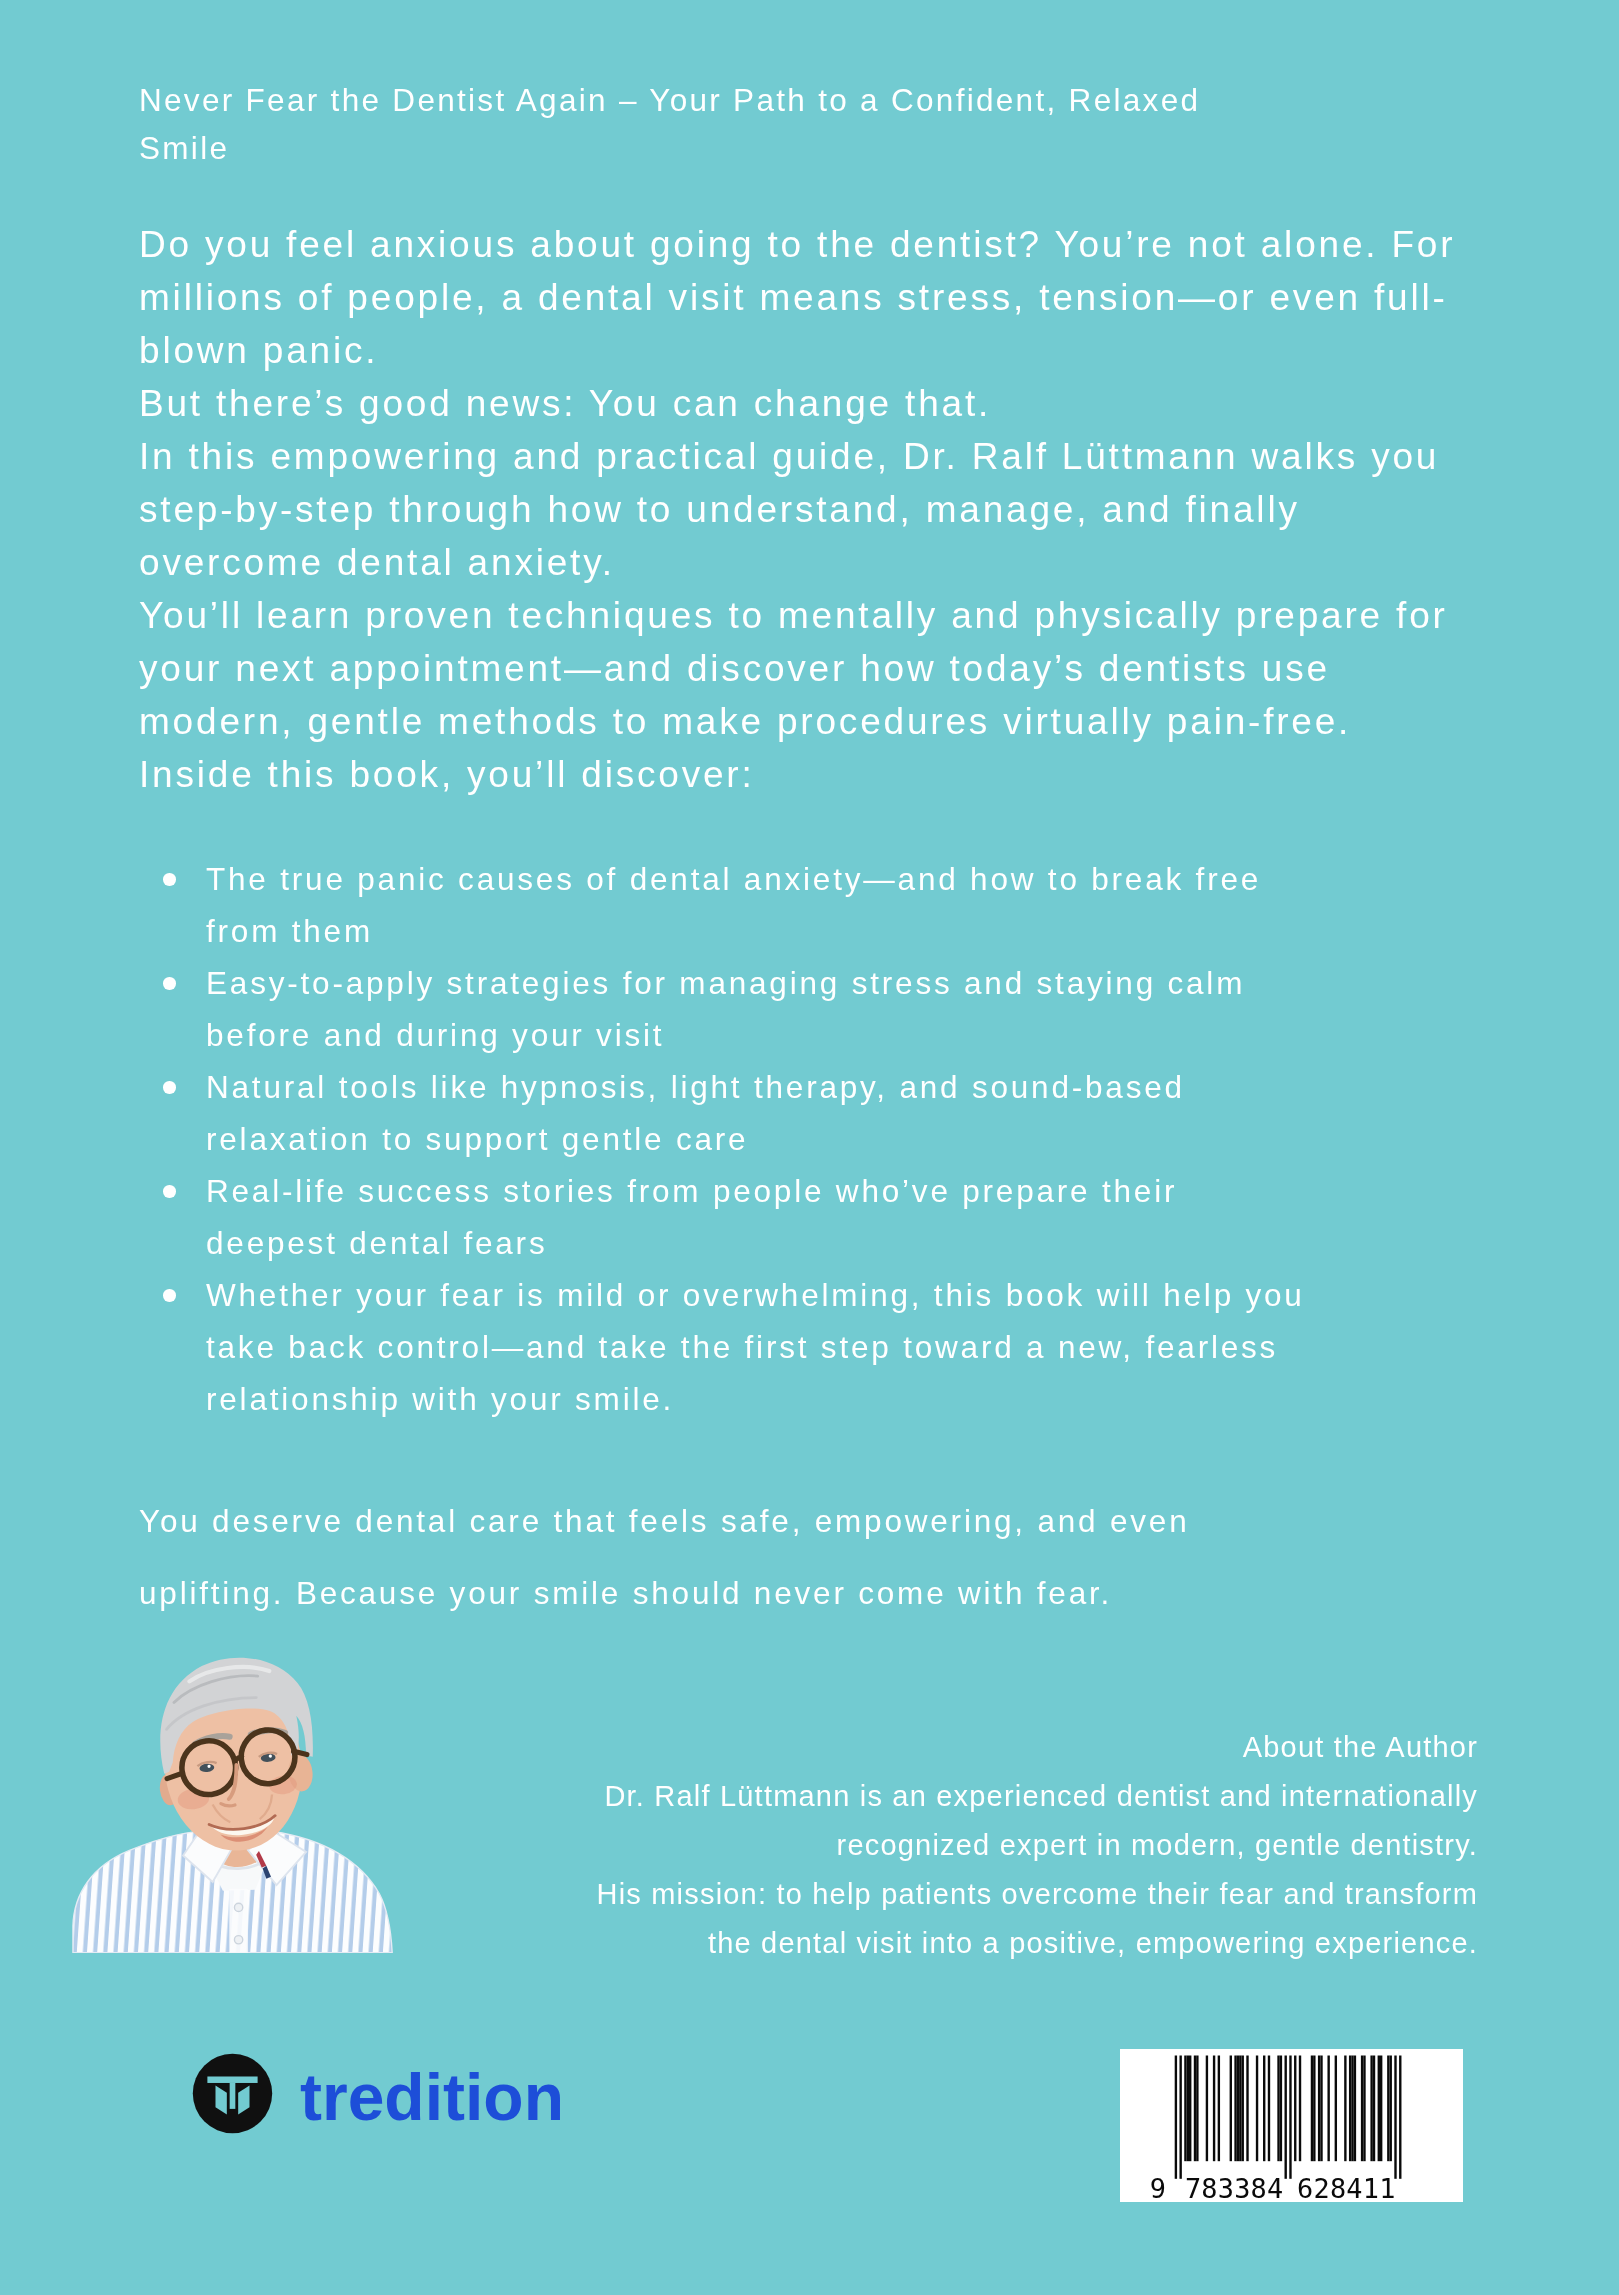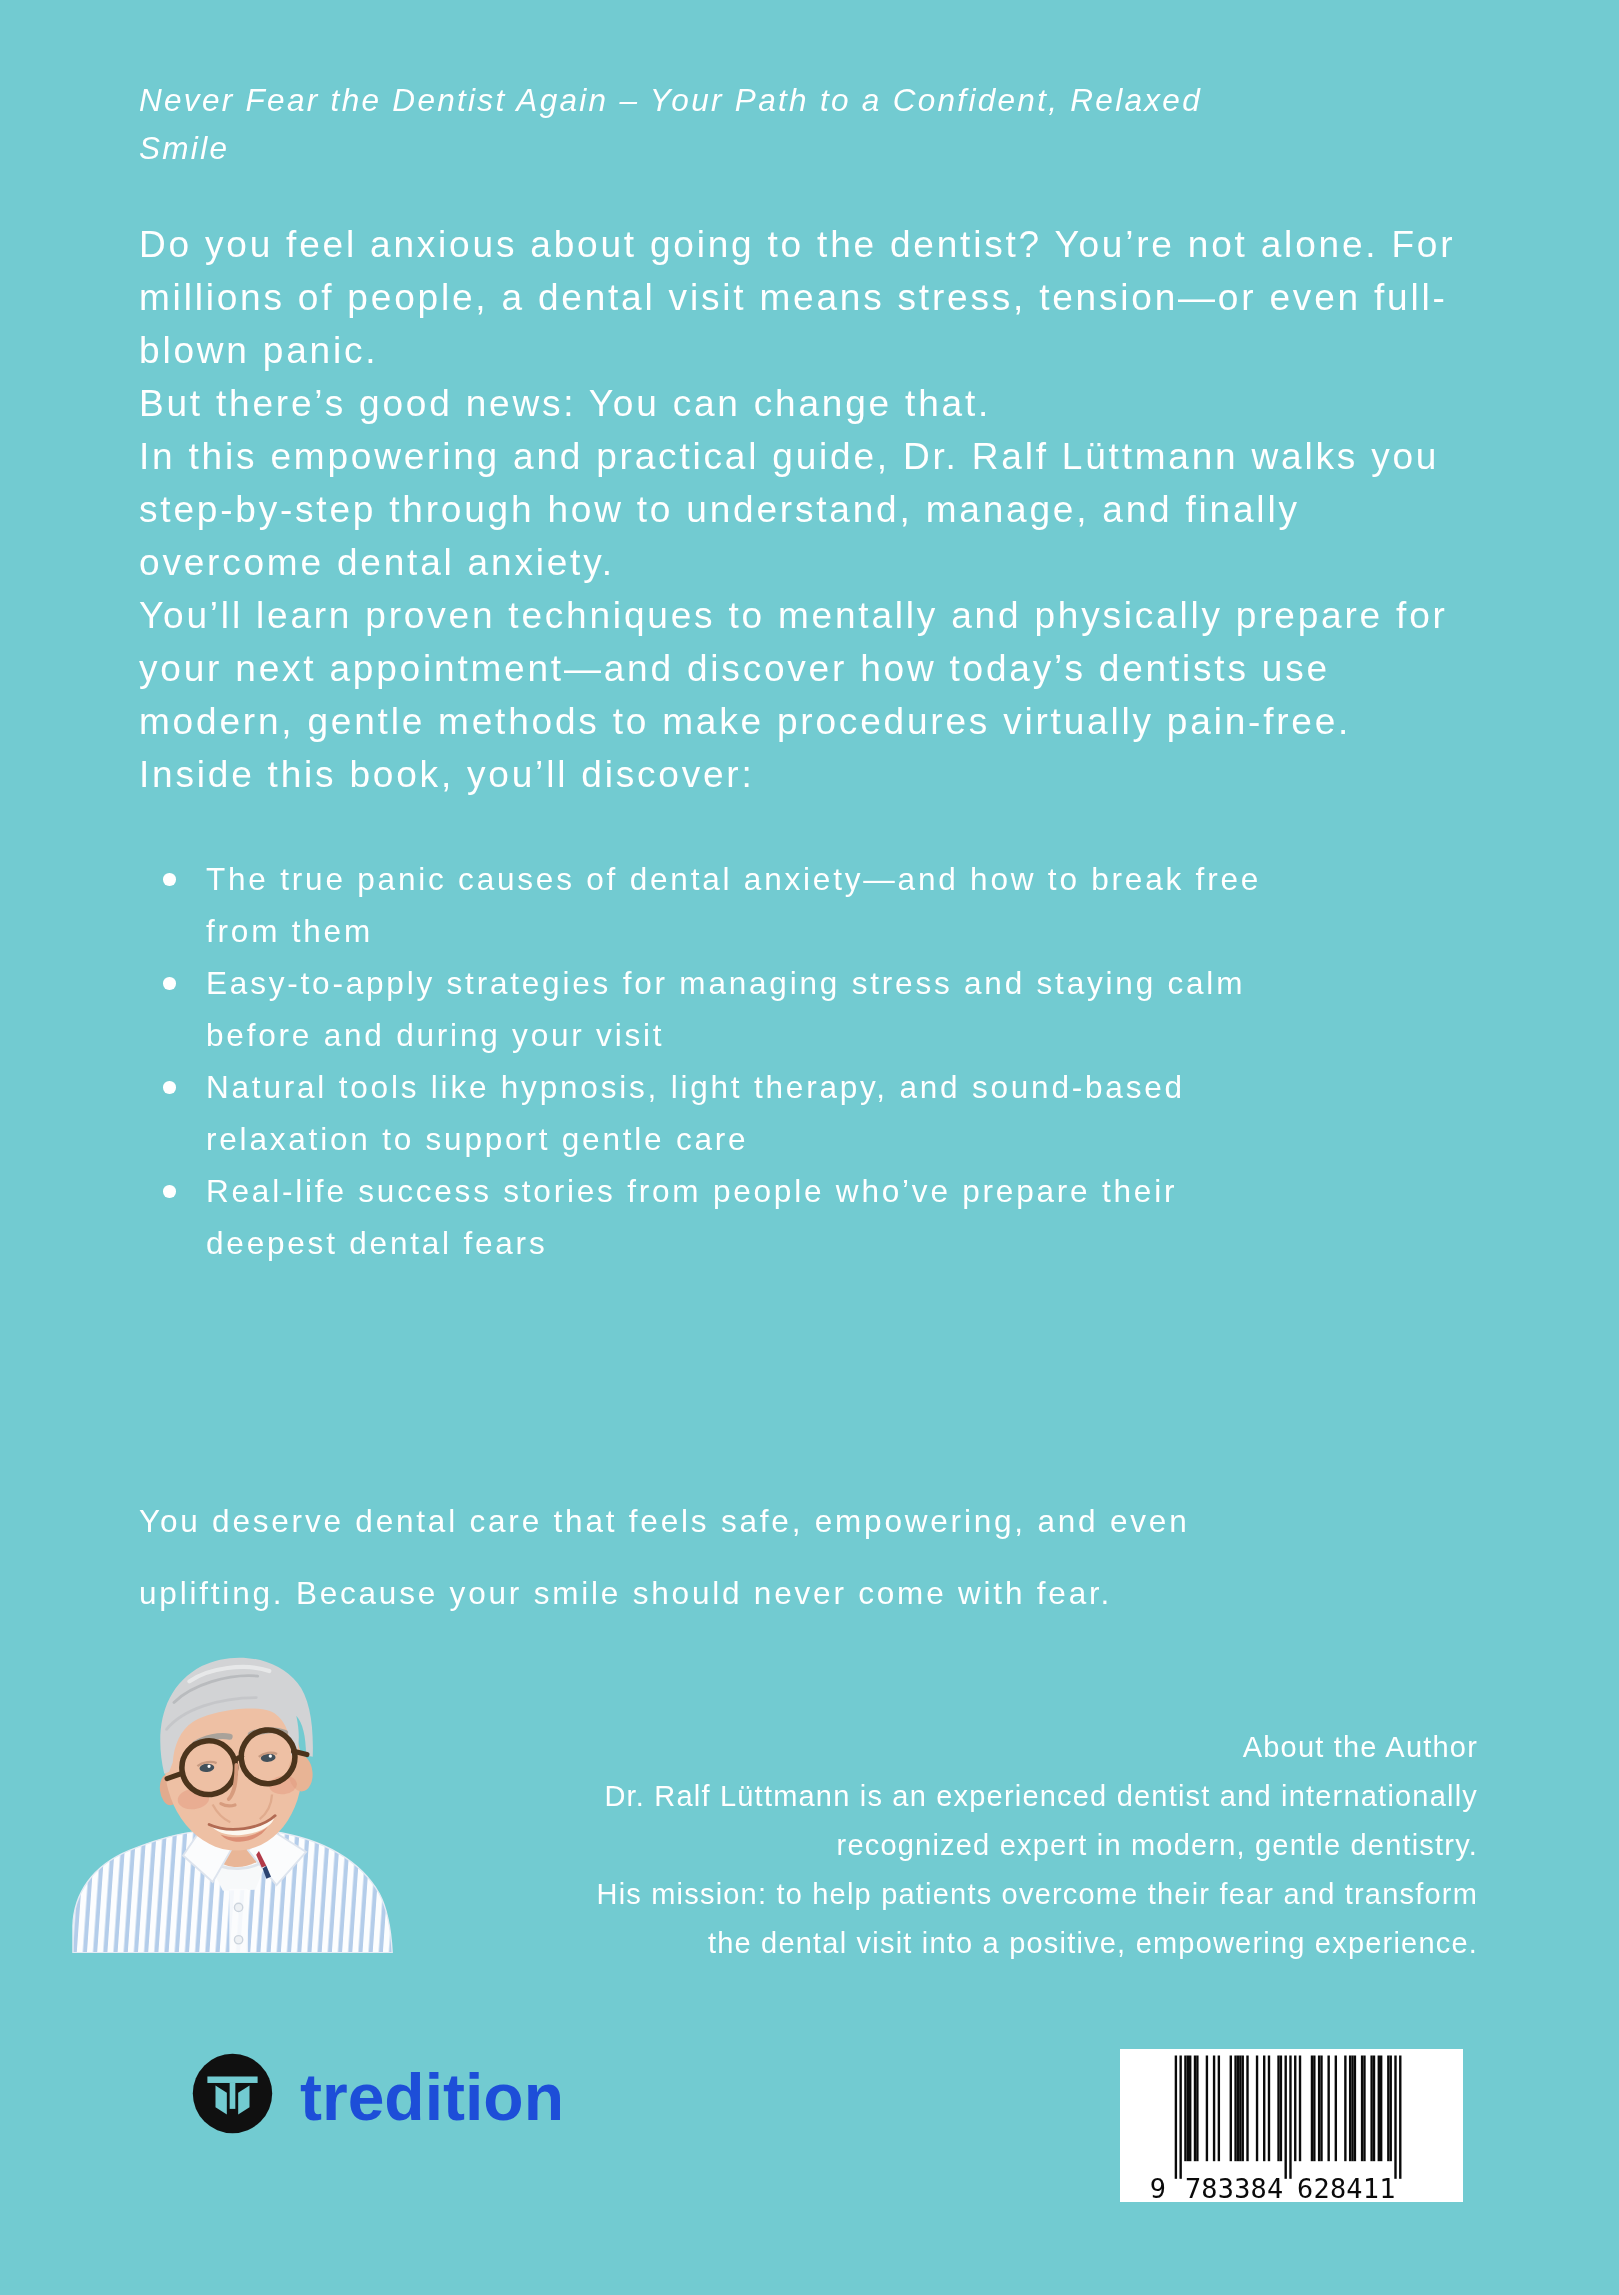--- a/index.html
+++ b/index.html
@@ -9,21 +9,21 @@
     width:1620px;height:2295px;
     background:#72cbd1;
     overflow:hidden;
     font-family:"Liberation Sans", sans-serif;
     color:#ffffff;
   }
   .abs{position:absolute;}
   .prelines{white-space:pre-line;}
   .title{
     left:139px;top:76px;width:1398px;
-    font-size:31.5px;letter-spacing:2.3px;line-height:48px;font-style:italic;
+    font-size:31.5px;letter-spacing:2.3px;line-height:48px;
   }
   .body-text{
     left:139px;top:218px;width:1426px;
     font-size:37px;letter-spacing:2.8px;line-height:53px;
   }
   .bullets{
     left:139px;top:853px;width:1426px;
     font-size:31.5px;letter-spacing:2.8px;line-height:52px;
   }
   .bullet-item{position:relative;padding-left:67px;}
@@ -93,20 +93,26 @@
       </div>
       <div class="bullet-item">
         <span class="bullet-dot"></span>
         <div class="bullet-text prelines">Natural tools like hypnosis, light therapy, and sound-based
 relaxation to support gentle care</div>
       </div>
       <div class="bullet-item">
         <span class="bullet-dot"></span>
         <div class="bullet-text prelines">Real-life success stories from people who’ve prepare their
 deepest dental fears</div>
+      </div>
+      <div class="bullet-item">
+        <span class="bullet-dot"></span>
+        <div class="bullet-text prelines">Whether your fear is mild or overwhelming, this book will help you
+take back control—and take the first step toward a new, fearless
+relationship with your smile.</div>
       </div>
     </div>
 
   <div class="abs closing prelines">You deserve dental care that feels safe, empowering, and even
 uplifting. Because your smile should never come with fear.</div>
 
   <div class="abs about">
     <span class="about-heading">About the Author</span>
     <span class="prelines">Dr. Ralf Lüttmann is an experienced dentist and internationally
 recognized expert in modern, gentle dentistry.

